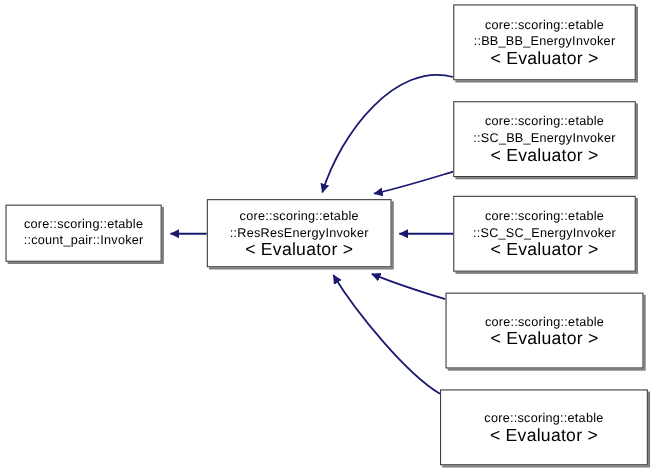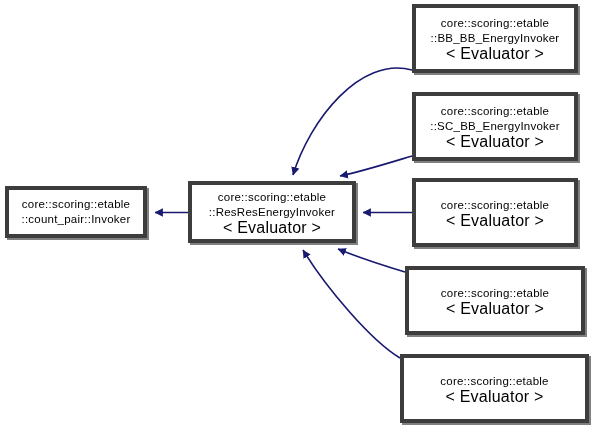--- a/index.html
+++ b/index.html
@@ -21,21 +21,21 @@
     left: 0;
     top: 0;
     width: 600px;
     height: 427px;
     pointer-events: none;
   }
   .uml-node {
     position: absolute;
     box-sizing: border-box;
     background: #ffffff;
-    border: 4px solid #6d28d9;
+    border: 1px solid #6d28d9;
     box-shadow: 2px 2px 0 0 #808080;
     display: flex;
     flex-direction: column;
     align-items: center;
     justify-content: center;
     text-align: center;
     color: #000000;
     font-size: 11.5px;
     line-height: 15px;
     letter-spacing: 0.02em;
@@ -104,20 +104,21 @@
   </div>
 
   <div class="uml-node" id="node-d1" style="left: 412px; top: 92px; width: 166px; height: 69px; background: rgb(255, 255, 255); border-color: rgb(61, 61, 61); color: rgb(0, 0, 0); box-shadow: rgb(128, 128, 128) 2px 2px 0px 0px;">
     <span class="node-line">core::scoring::etable</span>
     <span class="node-line">::SC_BB_EnergyInvoker</span>
     <span class="node-line tmpl">&lt; Evaluator &gt;</span>
   </div>
 
   <div class="uml-node" id="node-d2" style="left: 412px; top: 178px; width: 166px; height: 69px; background: rgb(255, 255, 255); border-color: rgb(61, 61, 61); color: rgb(0, 0, 0); box-shadow: rgb(128, 128, 128) 2px 2px 0px 0px;">
     <span class="node-line">core::scoring::etable</span>
+    <span class="node-line">::SC_SC_EnergyInvoker</span>
     <span class="node-line tmpl">&lt; Evaluator &gt;</span>
   </div>
 
   <div class="uml-node" id="node-d3" style="left: 405px; top: 266px; width: 180px; height: 69px; background: rgb(255, 255, 255); border-color: rgb(61, 61, 61); color: rgb(0, 0, 0); box-shadow: rgb(128, 128, 128) 2px 2px 0px 0px;">
     <span class="node-line">core::scoring::etable</span>
     <span class="node-line tmpl">&lt; Evaluator &gt;</span>
   </div>
 
   <div class="uml-node" id="node-d4" style="left: 400px; top: 354px; width: 189px; height: 69px; background: rgb(255, 255, 255); border-color: rgb(61, 61, 61); color: rgb(0, 0, 0); box-shadow: rgb(128, 128, 128) 2px 2px 0px 0px;">
     <span class="node-line">core::scoring::etable</span>

